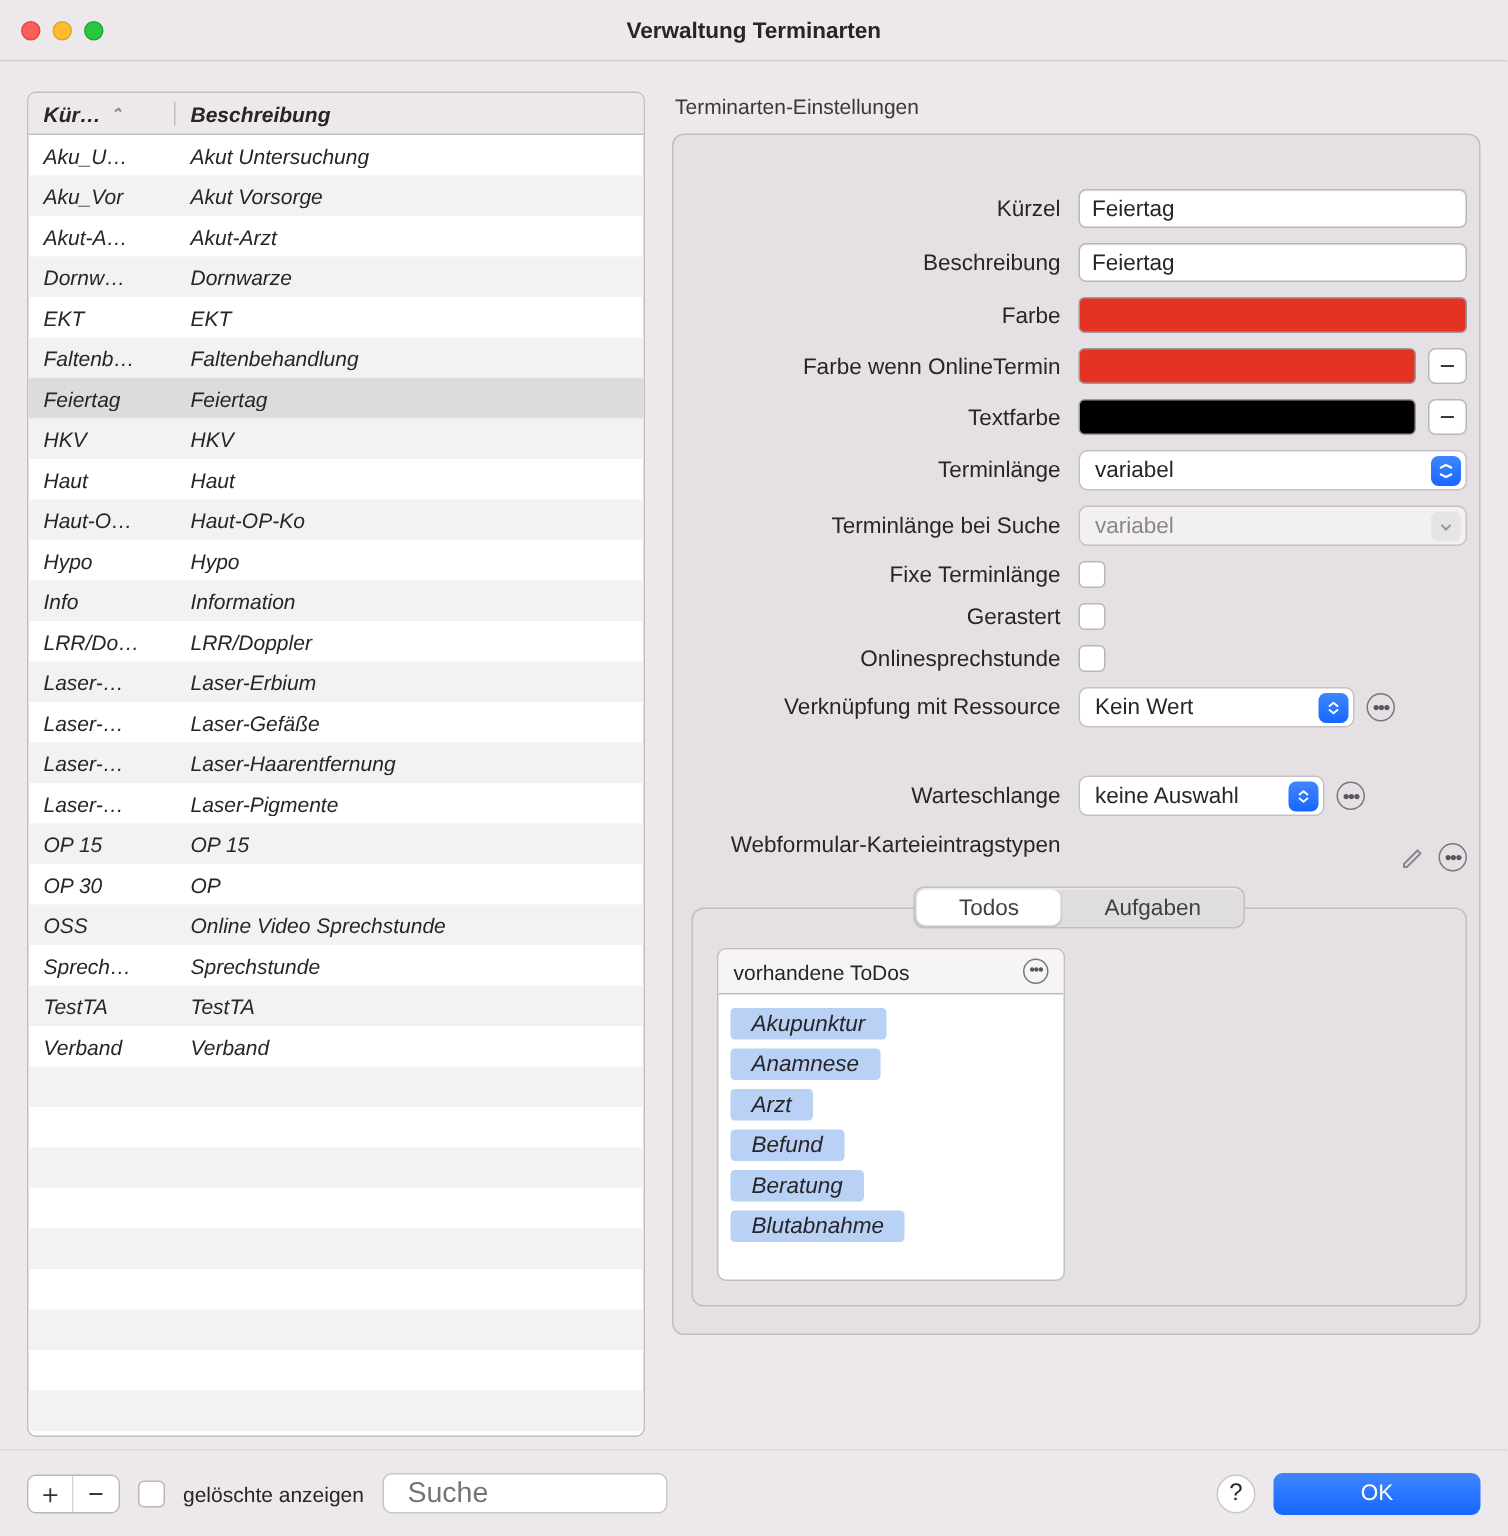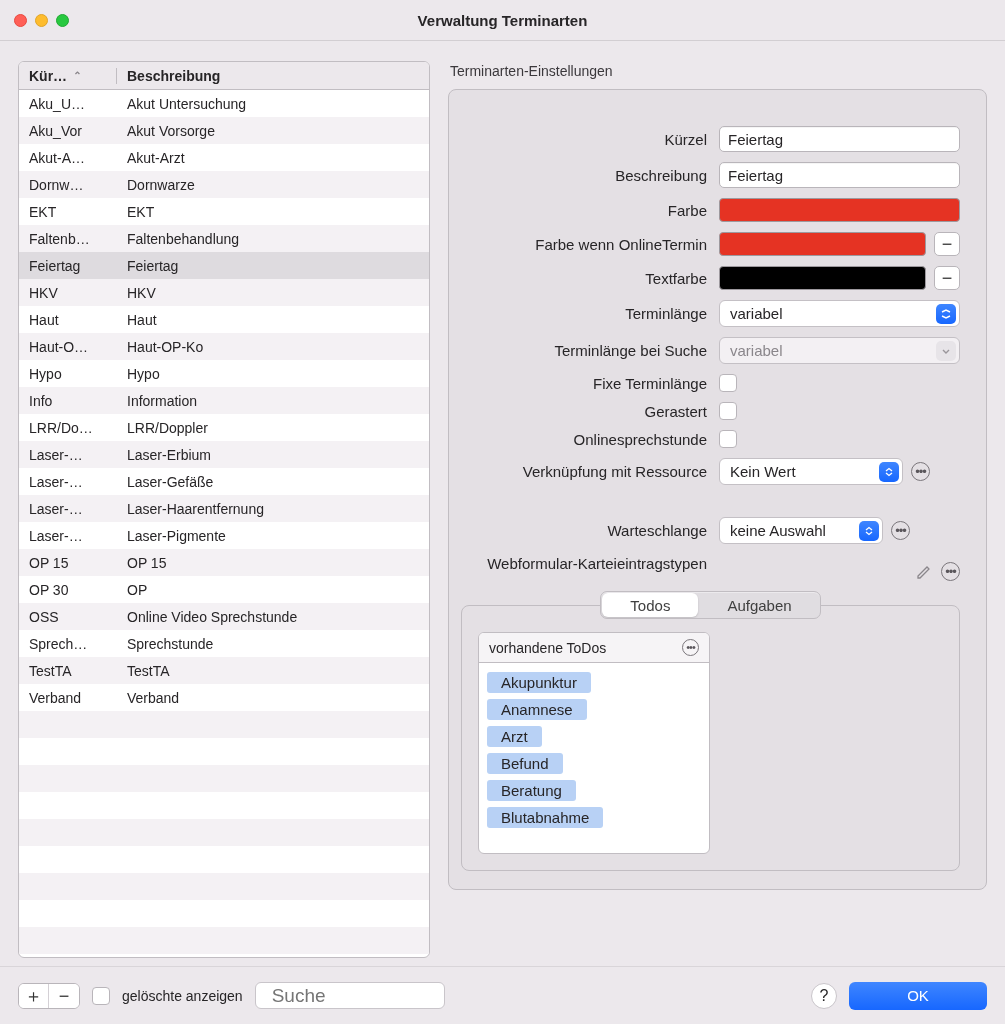--- a/index.html
+++ b/index.html
@@ -37,21 +37,21 @@
   .dot.green{background:#28c840;border:1px solid #20a932;}
   .title{position:absolute;left:0;right:0;text-align:center;font-weight:600;font-size:15px;}
   .hdiv{height:1px;background:var(--border);opacity:.6;}
 
   
   .content{
     display:flex;gap:18px;
     padding:20px 18px 8px 18px;
     height:calc(100% - 40px - 1px - 58px);
   }
-  .left{width:412px;display:flex;flex-direction:column;}
+  .left{width:412px;display:flex;flex-direction:column;font-style:italic;}
   .right{flex:1;display:flex;flex-direction:column;}
 
   
   .table{
     flex:1;border:1px solid var(--border);border-radius:6px;
     background:#fff;overflow:hidden;display:flex;flex-direction:column;
   }
   .thead{
     display:flex;height:28px;align-items:center;
     background:var(--bg);border-bottom:1px solid var(--border);
@@ -67,21 +67,21 @@
   .tr.selected{background:var(--row-sel);}
   .td{padding:0 10px;white-space:nowrap;overflow:hidden;text-overflow:ellipsis;}
   .td.k{width:98px;}
   .td.b{flex:1;}
 
   
   .section-title{font-size:14px;color:#3b383c;padding:2px 0 10px 2px;}
   .fieldset{
     border:1px solid var(--border);border-radius:8px;
     background:var(--panel);
-    padding:36px 26px 18px 12px;
+    padding:36px 8px 18px 12px;
     position:relative;
   }
   .formrow{display:flex;align-items:center;margin-bottom:10px;gap:12px;}
   .formrow.tall{align-items:flex-start;}
   .flabel{width:246px;text-align:right;font-size:15px;}
   .fctrl{flex:1;display:flex;align-items:center;gap:8px;}
   .input{
     flex:1;height:26px;border:1px solid #b9b5ba;border-radius:5px;
     background:#fff;padding:0 8px;font-size:15px;color:var(--text);
     box-shadow:inset 0 1px 0 rgba(0,0,0,.04);
@@ -147,21 +147,21 @@
   }
   .listbox{
     width:232px;height:222px;border:1px solid var(--border);border-radius:6px;
     background:#fff;display:flex;flex-direction:column;overflow:hidden;
   }
   .listbox .lhead{
     height:30px;display:flex;align-items:center;justify-content:space-between;
     padding:0 10px;border-bottom:1px solid var(--border);background:#f6f4f6;
     font-size:14px;
   }
-  .listbox .lbody{flex:1;overflow-y:scroll;padding:6px 8px;}
+  .listbox .lbody{flex:1;overflow-y:scroll;padding:6px 8px;font-style:italic;}
   .tag{
     display:inline-block;background:var(--tag);
     padding:2px 14px;margin:3px 0;border-radius:3px;font-size:15px;
   }
   .assigned{
     flex:1;display:flex;flex-direction:column;
   }
   .assigned-label{font-size:15px;margin-bottom:8px;margin-left:2px;}
   .assigned-box{
     flex:1;border:1px solid var(--border);border-radius:6px;background:#fff;

